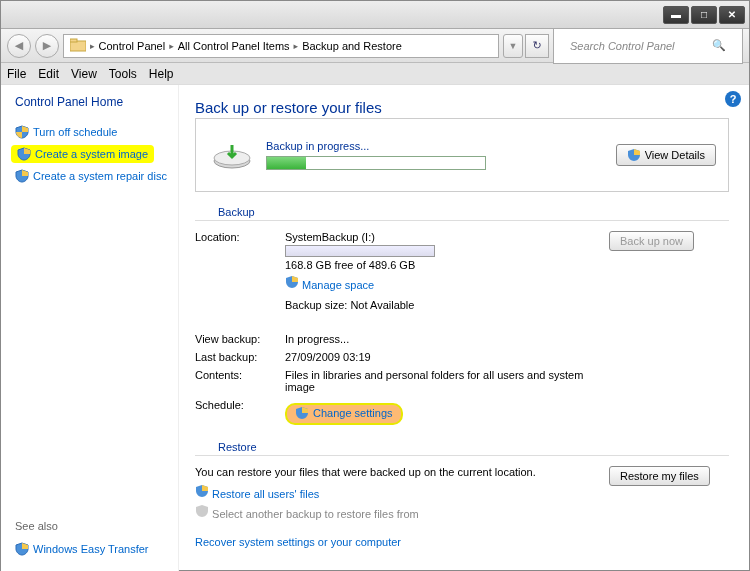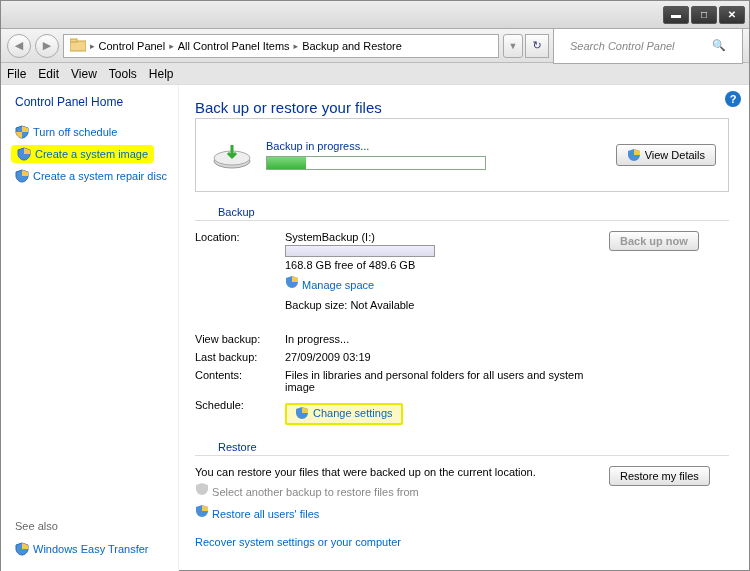--- a/index.html
+++ b/index.html
@@ -29,30 +29,30 @@
     .main { flex:1; padding: 14px 20px 10px 16px; overflow:auto; position:relative;}
     .main h1 { color:#003399; font-size:15px; font-weight:normal; margin-bottom:2px;}
     .progress-box { border:1px solid #ccc; padding:18px 12px; display:flex; align-items:center; gap:10px; margin-bottom:14px;}
     .drive-icon { width:48px; height:36px; display:flex; align-items:center; justify-content:center;}
     .drive-icon svg { width:44px; height:32px;}
     .progress-col { flex:1; }
     .progress-text { color:#003399; font-size:11px; margin-bottom:4px;}
     .pbar { width:220px; height:14px; border:1px solid #8a8; background:#fff; position:relative;}
     .pbar .fill { height:100%; width:18%; background:linear-gradient(#7ed87e,#3cb43c);}
     .win-button { border:1px solid #888; background:linear-gradient(#fefefe,#e2e2e2); border-radius:3px; padding:3px 10px; font-size:11px; display:inline-flex; align-items:center; gap:4px; cursor:default;}
-    .win-button.disabled { color:#999;font-weight:bold; }
+    .win-button.disabled { color:#999; }
     .section-label { color:#003399; font-size:11px; margin:4px 0 2px;padding-left:23px; }
     hr.sec { border:none; border-top:1px solid #ddd; margin:2px 0 10px;}
     .grid { display:grid; grid-template-columns: 90px 1fr 120px; font-size:11px; row-gap:6px; align-items:start;}
     .grid .lbl { color:#000; }
     .grid .val { color:#000; }
     .diskbar { width:150px; height:12px; border:1px solid #999; background:linear-gradient(#eef,#dde); margin:2px 0;}
     .link { color:#0066cc; }
     .link.disabled { color:#888; }
-    .hl-yellow { background:#fef9c3; border:2px solid #e8e800; border-radius:2px; padding:1px 8px 3px; display:inline-flex; align-items:center; gap:4px;}
+    .hl-yellow { background:#fdba74; border:2px solid #e8e800; border-radius:10px; padding:1px 8px 3px; display:inline-flex; align-items:center; gap:4px;}
     .help { position:absolute; top:6px; right:8px; width:16px;height:16px; border-radius:50%; background:#1e72c8; color:#fff; font-size:11px; display:flex;align-items:center;justify-content:center; font-weight:bold;}
     .folder-icon svg{width:16px;height:14px;}
   </style>
 </head>
 <body>
 
 <div class="window">
 
   <div class="titlebar">
     <div class="btn">▬</div>
@@ -214,33 +214,33 @@
         </div>
         <div></div>
       </div>
 
       <div class="section-label" style="margin-top:16px;">Restore</div>
       <hr class="sec">
 
       <div class="grid" style="grid-template-columns: 1fr 120px;">
         <div>
           <div style="font-size:11px;">You can restore your files that were backed up on the current location.</div>
-          <div style="margin-top:4px;font-size:11px;">
-            <span class="shield"><svg viewBox="0 0 14 14">
-                  <path d="M7 1 L13 3 V7 C13 10 10 13 7 13 C4 13 1 10 1 7 V3 Z" fill="#ccc"></path>
-                </svg></span>
-            <span class="link disabled">Select another backup to restore files from</span>
-          </div>
           <div style="margin-top:6px;font-size:11px;">
             <span class="shield"><svg viewBox="0 0 14 14">
                   <path d="M7 1 L13 3 V7 C13 10 10 13 7 13 C4 13 1 10 1 7 V3 Z" fill="#4a90d9"></path>
                   <path d="M7 1 L13 3 V7 L7 7 Z" fill="#f5c84c"></path>
                 </svg></span>
             <span class="link">Restore all users' files</span>
           </div>
+          <div style="margin-top:4px;font-size:11px;">
+            <span class="shield"><svg viewBox="0 0 14 14">
+                  <path d="M7 1 L13 3 V7 C13 10 10 13 7 13 C4 13 1 10 1 7 V3 Z" fill="#ccc"></path>
+                </svg></span>
+            <span class="link disabled">Select another backup to restore files from</span>
+          </div>
         </div>
         <div>
           <button class="win-button">
             <span>Restore my files</span>
           </button>
         </div>
       </div>
 
       <div style="margin-top:16px;font-size:11px;">
         <span class="link">Recover system settings or your computer</span>

